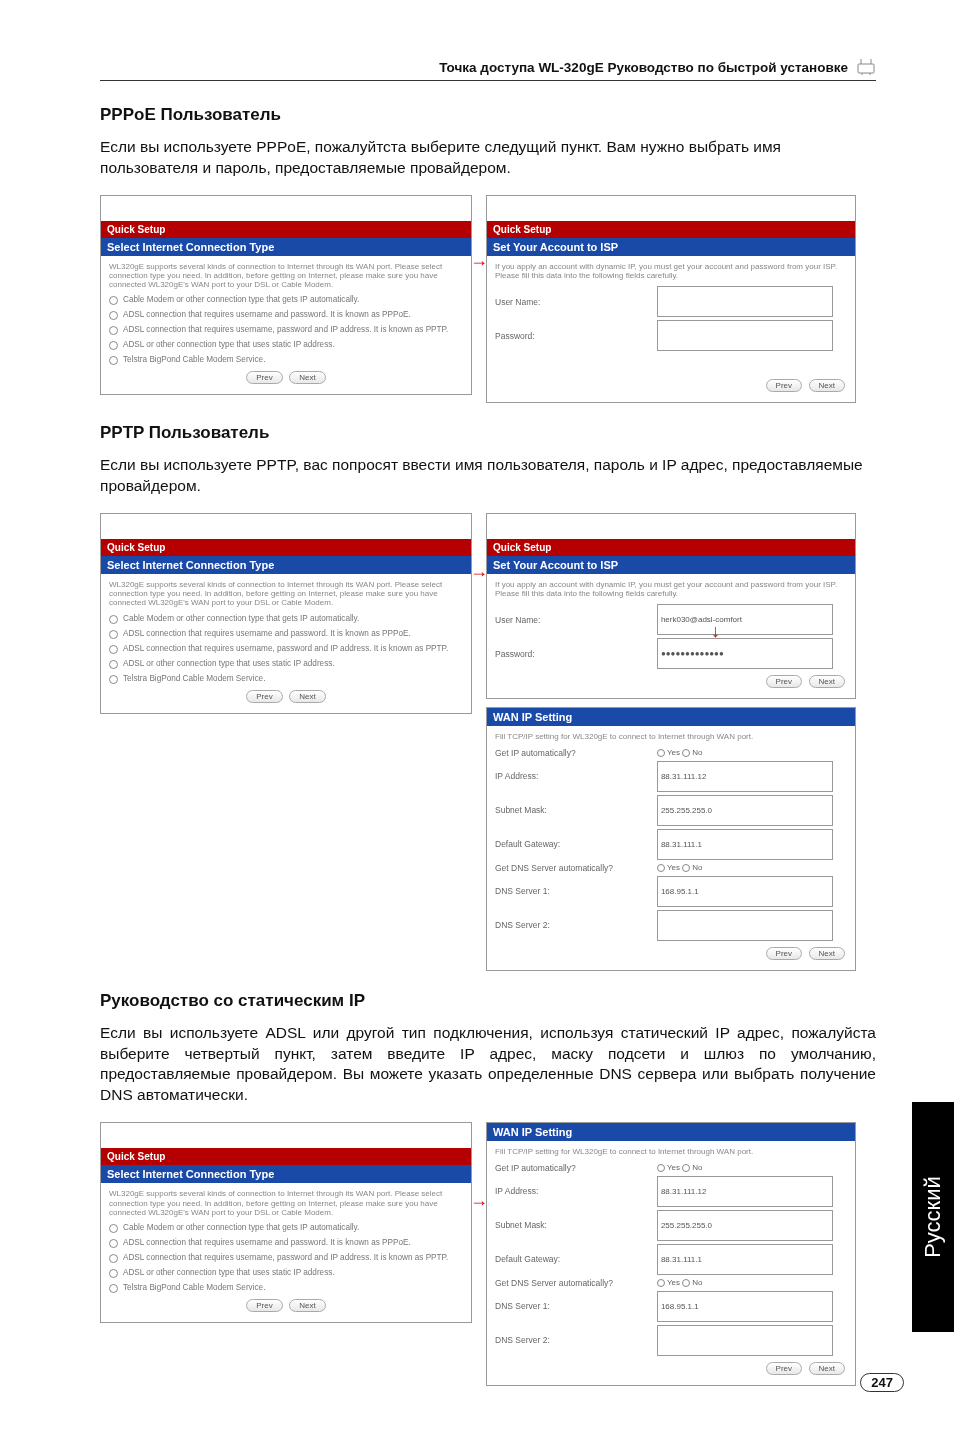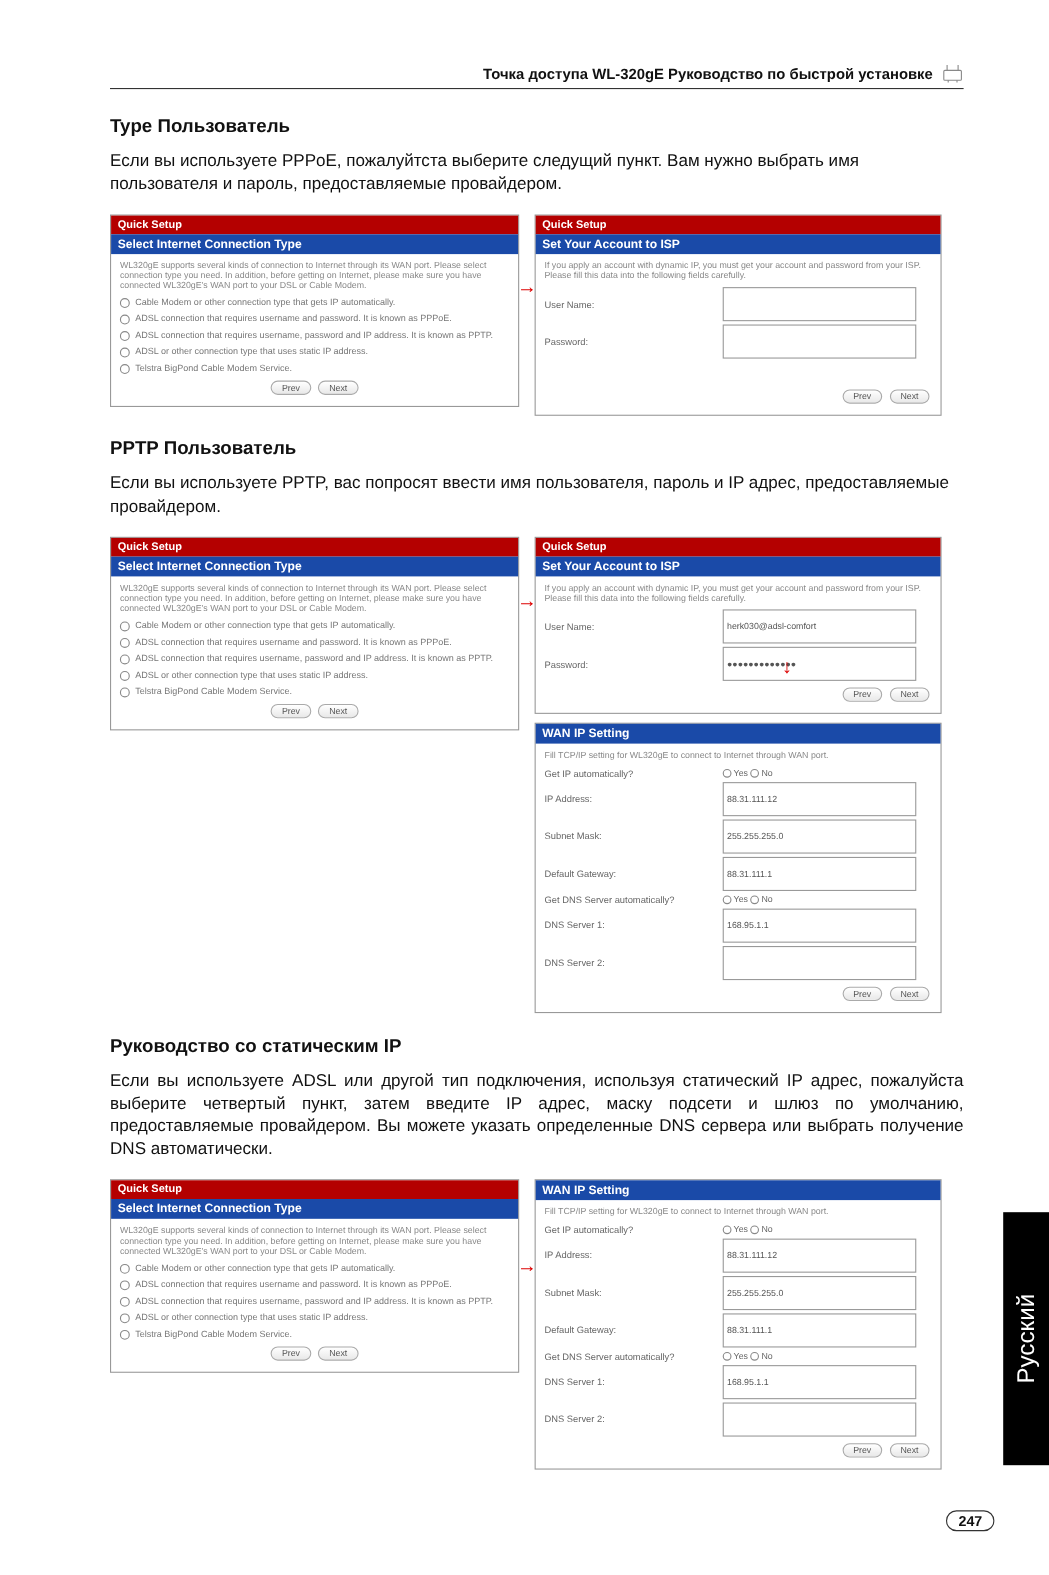--- a/index.html
+++ b/index.html
@@ -63,20 +63,21 @@
     background: #fff;
     font-size: 9px;
     color: #555;
   }
   .panel-head {
     background: #b40000;
     color: #fff;
     font-weight: bold;
     padding: 3px 6px;
     font-size: 10px;
+    margin-top: 25px;
   }
   .panel-bar {
     background: #1a4aa8;
     color: #fff;
     font-weight: bold;
     padding: 3px 6px;
     font-size: 11px;
   }
   .panel-body { padding: 6px 8px 10px 8px; }
   .panel-intro { font-size: 8px; color: #888; line-height: 1.15; margin-bottom: 6px; }
@@ -153,21 +154,21 @@
       <svg viewBox="0 0 20 18" width="20" height="18">
         <rect x="2" y="6" width="16" height="9" rx="1" fill="none" stroke="#888" stroke-width="1"></rect>
         <line x1="5" y1="6" x2="5" y2="1" stroke="#888" stroke-width="1"></line>
         <line x1="15" y1="6" x2="15" y2="1" stroke="#888" stroke-width="1"></line>
         <line x1="6" y1="15" x2="6" y2="17" stroke="#888" stroke-width="1"></line>
         <line x1="14" y1="15" x2="14" y2="17" stroke="#888" stroke-width="1"></line>
       </svg>
     </span>
   </div>
 
-  <h2 class="section-title">Type Пользователь</h2>
+  <h2 class="section-title">PPPoE Пользователь</h2>
   <p class="section-text">Если вы используете PPPoE, пожалуйтста выберите следущий пункт. Вам нужно выбрать имя пользователя и пароль, предоставляемые провайдером.</p>
 
   <div class="row rel" style="margin-bottom:20px;">
     <span class="arrow" style="left:370px; top:55px;">→</span>
 
     <div class="panel" style="width:372px;">
       <div class="panel-head">Quick Setup</div>
       <div class="panel-bar">Select Internet Connection Type</div>
       <div class="panel-body">
         <div class="panel-intro">WL320gE supports several kinds of connection to Internet through its WAN port. Please select connection type you need. In addition, before getting on Internet, please make sure you have connected WL320gE's WAN port to your DSL or Cable Modem.</div>

